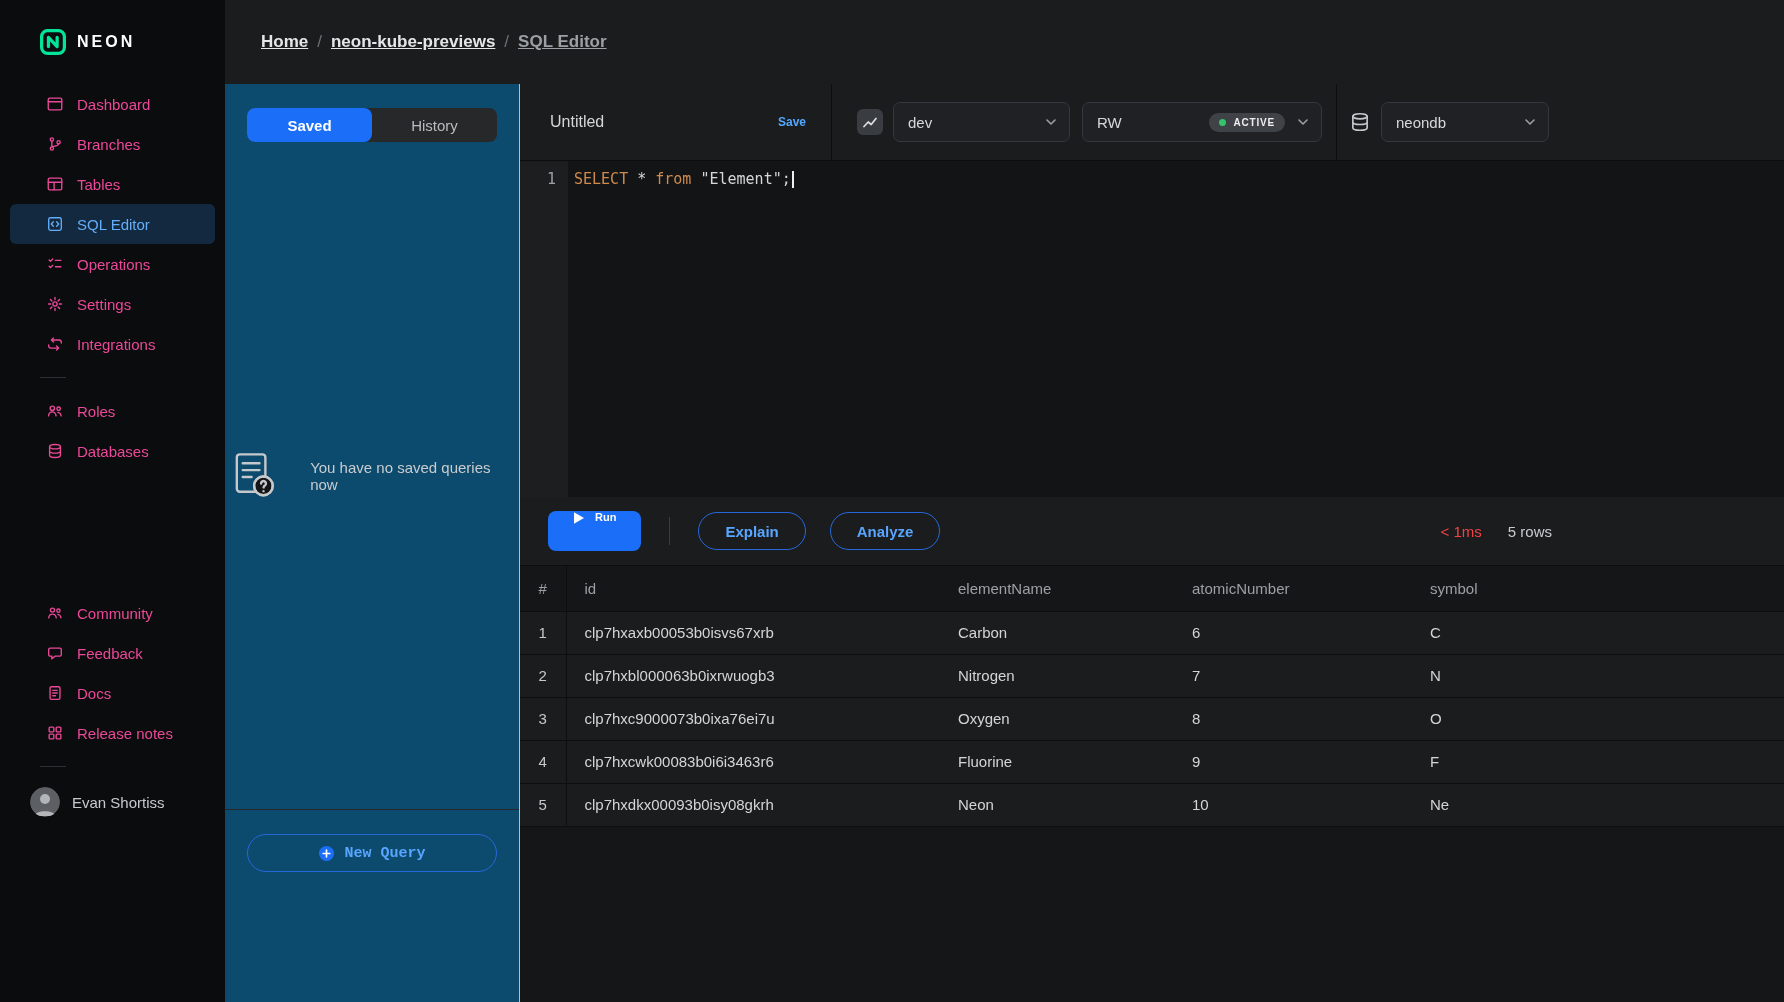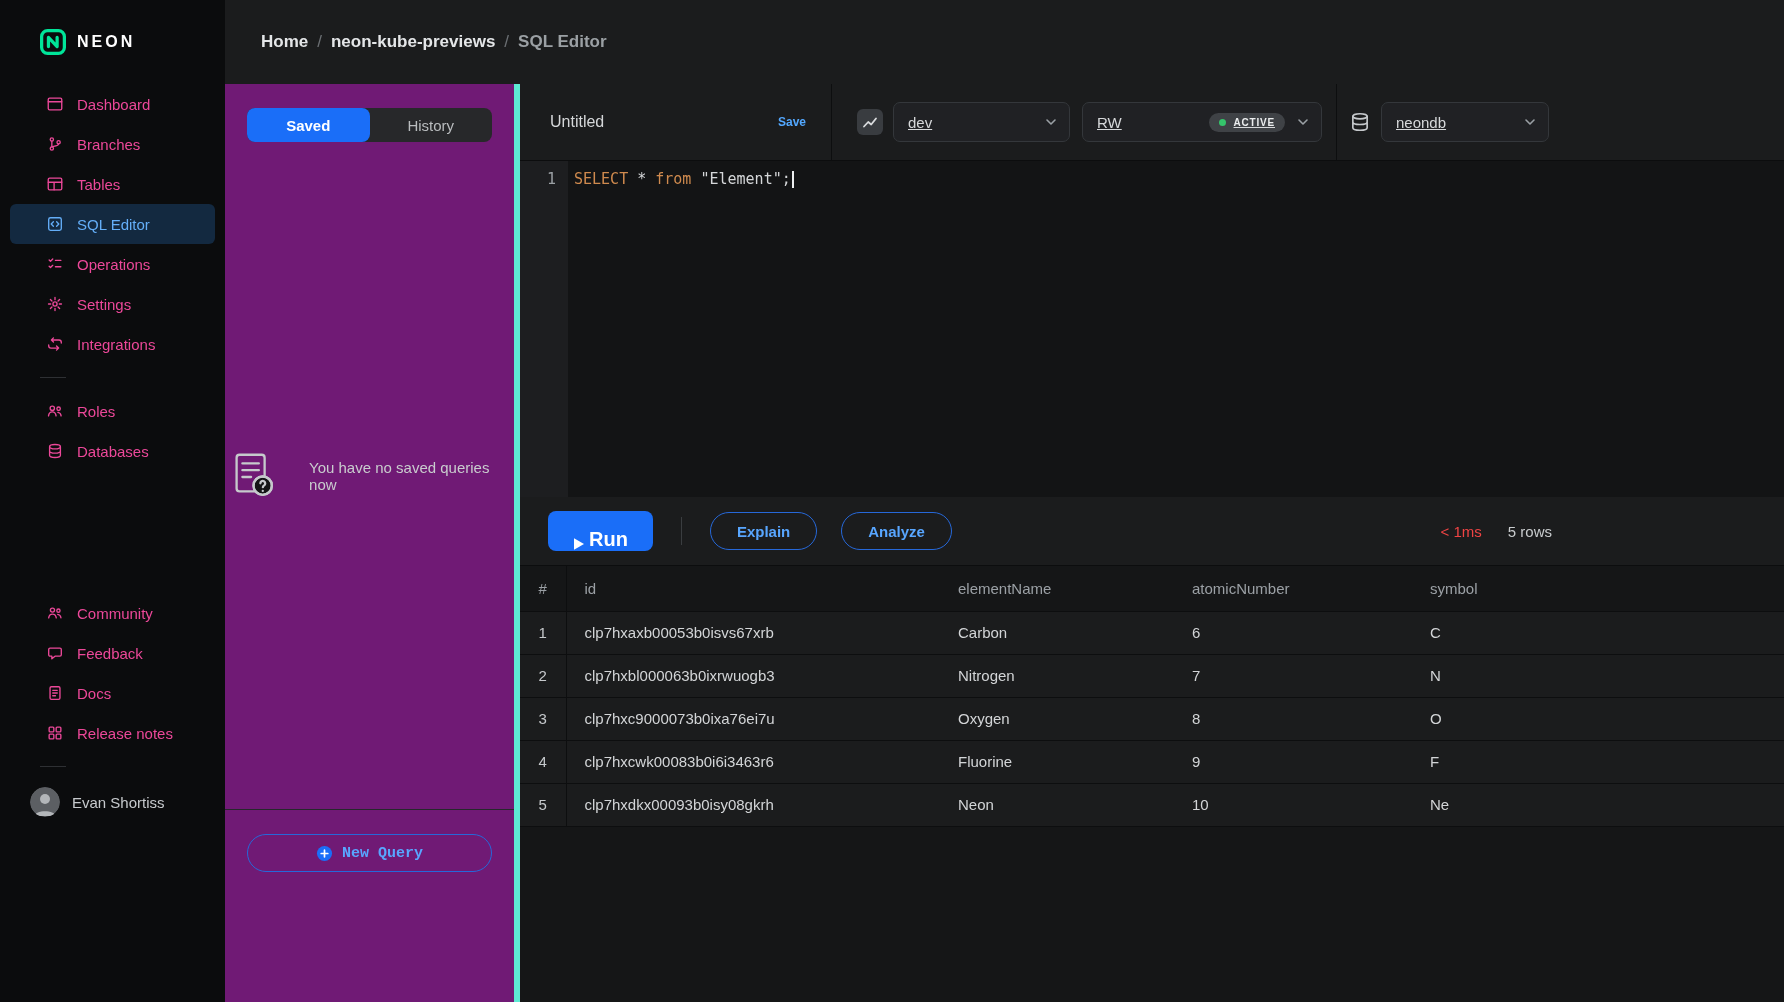--- a/index.html
+++ b/index.html
@@ -19,28 +19,28 @@
   .icon { fill:none; stroke:currentColor; stroke-width:1.5; stroke-linecap:round; stroke-linejoin:round; }
   .sb-divider { height:1px; width:26px; background:#2e3033; margin:13px 0 13px 40px; }
   .sb-spacer { height:122px; }
   .user-row { height:44px; display:flex; align-items:center; gap:12px; padding-left:30px; cursor:pointer;text-align:right; }
   .user-name { font-size:15px; color:#c7cacd; }
 
   
   .main { flex:1; min-width:0; display:flex; flex-direction:column; background:#1b1c1d; }
   .breadcrumb-bar { height:84px; flex-shrink:0; display:flex; align-items:center; padding-left:36px;
                     font-size:17px; gap:9px; }
-  .crumb { color:#e4e6e8; font-weight:700; cursor:pointer; }
+  .crumb { color:#e4e6e8; font-weight:700; cursor:pointer;text-decoration:underline; }
   .crumb-sep { color:#6b6f73; font-weight:400; }
   .crumb.current { color:#9ba0a4; font-weight:600; cursor:default; }
 
   .content { flex:1; min-height:0; display:flex; }
 
   
-  .panel { width:295px; flex-shrink:0; background:#701a75; border-right:6px solid #5eead4;
+  .panel { width:295px; flex-shrink:0; background:#0c4a6e; border-right:1px solid #5eead4;
            display:flex; flex-direction:column; }
   .tabs { margin:24px 22px 0; height:34px; display:flex; background:#27282a; border-radius:8px; }
   .tab { flex:1; display:flex; align-items:center; justify-content:center; font-size:15px;
          color:#b9bcbe; border-radius:8px; cursor:pointer; }
   .tab.active { background:#1a6ef8; color:#fff; font-weight:600; }
   .empty { flex:1; display:flex; align-items:center; justify-content:center; gap:28px; }
   .empty-text { font-size:15px; color:#c9ccce; }
   .panel-footer { border-top:1px solid #26282b; padding:24px 22px 130px; }
   .new-query { width:100%; height:38px; border:1px solid #2668d9; border-radius:20px; background:transparent;
                color:#58a6ff; font-size:15px; font-weight:600; display:flex; align-items:center;
@@ -49,21 +49,21 @@
   
   .editor-col { flex:1; min-width:0; display:flex; flex-direction:column; }
   .topbar { height:76px; flex-shrink:0; display:flex; align-items:center; background:#1b1c1d; padding-left:30px; }
   .topbar-left { flex:0 0 256px; display:flex; align-items:center; justify-content:space-between; }
   .query-title { font-size:16px; color:#d5d7d9; }
   .save-link { font-size:12px; font-weight:600; color:#53a8ff; cursor:pointer; }
   .vdiv { width:1px; height:76px; background:#0d0e0f; margin:0 25px; flex-shrink:0; }
   .vdiv2 { width:1px; height:76px; background:#0d0e0f; margin:0 12px 0 14px; flex-shrink:0; }
   .lead-icon { margin-right:10px; flex-shrink:0; display:flex; cursor:pointer; }
   .select { height:40px; background:#202124; border:1px solid #34373b; border-radius:7px;
-            display:flex; align-items:center; padding:0 10px 0 14px; font-size:15px; color:#d6d8da; cursor:pointer;text-decoration:underline; }
+            display:flex; align-items:center; padding:0 10px 0 14px; font-size:15px; color:#d6d8da; cursor:pointer; }
   .sel-branch { width:177px; }
   .sel-compute { width:240px; margin-left:12px; }
   .sel-db { width:168px; }
   .select .chev { margin-left:auto; flex-shrink:0; }
   .badge { display:flex; align-items:center; gap:8px; background:#3f4246; border-radius:10px;
            padding:4px 10px; font-size:10px; font-weight:700; letter-spacing:.8px; color:#eceeef; margin-left:auto; }
   .badge .dot { width:7px; height:7px; border-radius:50%; background:#35c46b; }
   .badge + .chev { margin-left:10px; }
 
   .code-area { height:337px; flex-shrink:0; background:#131415; border-top:1px solid #0c0d0e; display:flex; }
@@ -71,21 +71,21 @@
             font-family:"DejaVu Sans Mono", monospace; font-size:15px; line-height:25px;
             text-align:right; padding:6px 12px 0 0; }
   .code { flex:1; font-family:"DejaVu Sans Mono", monospace; font-size:15px; line-height:25px;
           padding:6px 0 0 6px; white-space:pre; color:#d5d7d9; cursor:text; }
   .kw { color:#cf8a4e; }
   .caret { display:inline-block; width:2px; height:17px; background:#eceeef; vertical-align:text-bottom; margin-left:1px; }
 
   .action-bar { height:68px; flex-shrink:0; display:flex; align-items:center; background:#1b1c1d;
                 padding-left:28px; position:relative; }
   .run-btn { height:40px; padding:0 25px; background:#1a6ef8; border:none; border-radius:8px; color:#fff;
-             font-size:20px; font-weight:600; display:flex; align-items:flex-end; gap:4px; cursor:pointer;
+             font-size:11px; font-weight:600; display:flex; align-items:flex-start; gap:10px; cursor:pointer;
              font-family:inherit; }
   .abar-div { width:1px; height:28px; background:#3a3d40; margin:0 28px; }
   .ghost-btn { height:38px; padding:0 26px; border:1px solid #2668d9; border-radius:20px; background:transparent;
                color:#58a6ff; font-size:15px; font-weight:600; margin-right:24px; cursor:pointer; font-family:inherit; }
   .metrics { position:absolute; right:232px; top:0; height:100%; display:flex; align-items:center; gap:26px; font-size:15px; }
   .duration { color:#ef4444; }
   .rowcount { color:#c9ccce; }
 
   .results { flex:1; min-height:0; background:#151617; border-top:1px solid #0c0d0e; overflow:hidden; }
   table { width:100%; border-collapse:collapse; table-layout:fixed; font-size:15px; }

